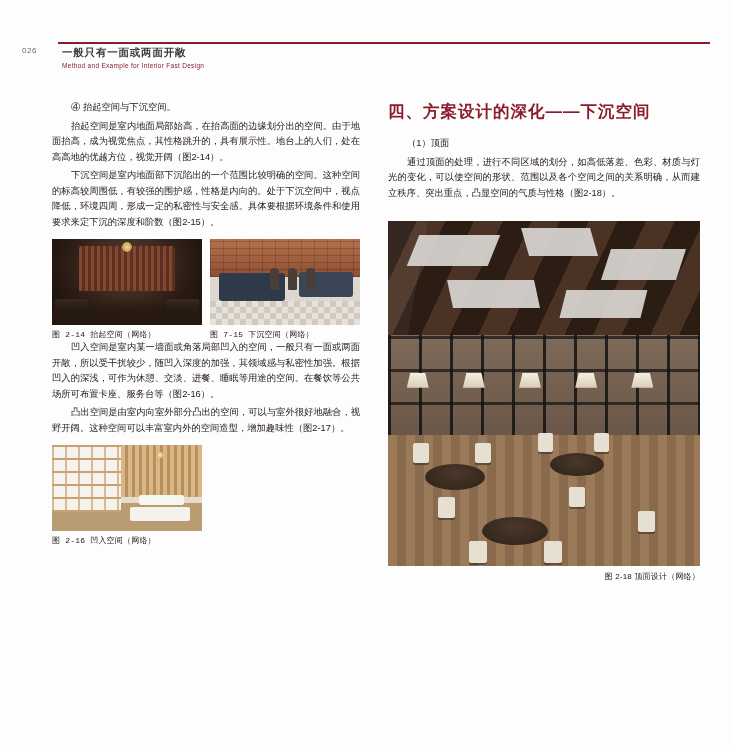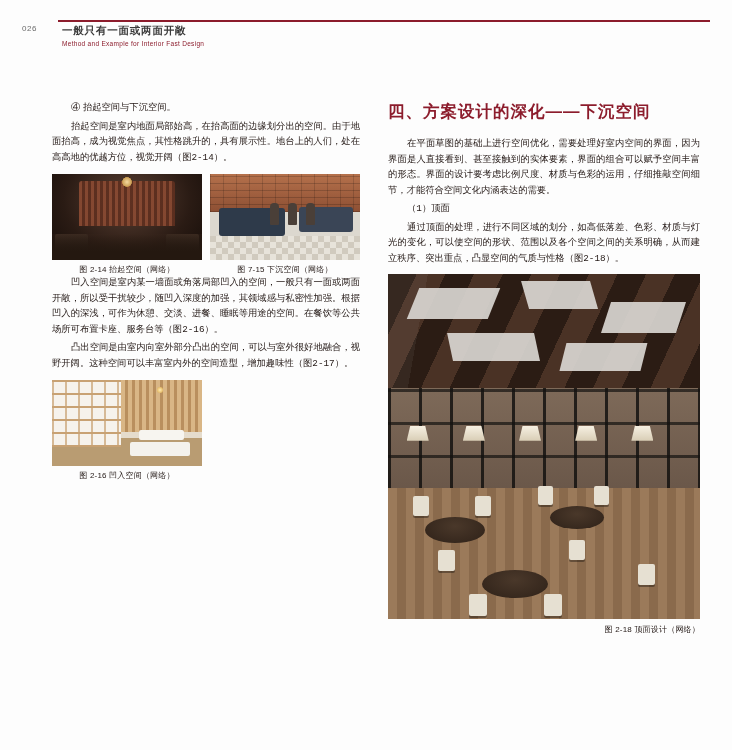--- a/index.html
+++ b/index.html
@@ -20,21 +20,21 @@
     left: 0; top: 0;
     width: 732px;
     height: 750px;
     background: #fdfdfd;
   }
 
   
   .header {
     position: absolute;
     left: 22px;
-    top: 16px;
+    top: 38px;
     width: 688px;
     height: 40px;
   }
   .page-num {
     position: absolute;
     left: 0;
     top: 8px;
     font-size: 8px;
     color: #6b6b6b;
     letter-spacing: .5px;
@@ -80,21 +80,21 @@
   }
 
   p.body {
     margin: 0 0 3px 0;
     font-size: 9.3px;
     line-height: 15.5px;
     text-align: justify;
     text-justify: inter-ideograph;
     color: #231815;
   }
-  p.indent { text-indent: 19px; font-family: Liberation Mono, monospace; }
+  p.indent { text-indent: 19px; }
   p.item { text-indent: 19px; }
 
   .section-title {
     font-size: 16.5px;
     font-weight: bold;
     color: #8c1c2c;
     letter-spacing: 1px;
     margin: 0 0 14px 0;
     line-height: 22px;
   }
@@ -110,23 +110,24 @@
   }
   .fig-img {
     display: block;
     border: 0;
     overflow: hidden;
     position: relative;
   }
   .cap {
     font-size: 8px;
     color: #231815;
-    text-align: center;
+    text-align: left;
     margin-top: 4px;
     letter-spacing: .2px;
+    font-family: Liberation Mono, monospace;
   }
   .cap-right {
     font-size: 8px;
     color: #231815;
     text-align: right;
     margin-top: 5px;
     letter-spacing: .2px;
   }
 
   
@@ -316,20 +317,21 @@
     <div class="page-num">026</div>
     <div class="header-rule"></div>
     <div class="header-cn">一般只有一面或两面开敞</div>
     <div class="header-en">Method and Example for Interior Fast Design</div>
   </div>
 
   <div class="col-left">
 
     <p class="body item">④ 抬起空间与下沉空间。</p>
     <p class="body indent">抬起空间是室内地面局部始高，在抬高面的边缘划分出的空间。由于地面抬高，成为视觉焦点，其性格跳升的，具有展示性。地台上的人们，处在高高地的优越方位，视觉开阔（图2-14）。</p>
+    <p class="body indent">下沉空间是室内地面部下沉陷出的一个范围比较明确的空间。这种空间的标高较周围低，有较强的围护感，性格是内向的。处于下沉空间中，视点降低，环境四周，形成一定的私密性与安全感。具体要根据环境条件和使用要求来定下沉的深度和阶数（图2-15）。</p>
 
     <div class="fig-row">
       <div class="fig">
         <div class="fig-img img214">
           <span class="lamp"></span>
           <span class="floor-l"></span>
           <span class="floor-r"></span>
         </div>
         <div class="cap">图 2-14 抬起空间（网络）</div>
       </div>
@@ -360,25 +362,24 @@
           <span class="bulb"></span>
         </div>
         <div class="cap">图 2-16 凹入空间（网络）</div>
       </div>
     </div>
   </div>
 
   <div class="col-right">
     <div class="section-title">四、方案设计的深化——下沉空间</div>
 
-    <p class="body indent">在平面草图的基础上进行空间优化，需要处理好室内空间的界面，因为界面是人直接看到、甚至接触到的实体要素，界面的组合可以赋予空间丰富的形态。界面的设计要考虑比例尺度、材质与色彩的运用，仔细推敲空间细节，才能符合空间文化内涵表达的需要。</p>
     <p class="body indent">（1）顶面</p>
     <p class="body indent">通过顶面的处理，进行不同区域的划分，如高低落差、色彩、材质与灯光的变化，可以使空间的形状、范围以及各个空间之间的关系明确，从而建立秩序、突出重点，凸显空间的气质与性格（图2-18）。</p>
 
-    <div class="fig" style="margin-top:8px">
+    <div class="fig" style="margin-top:20px">
       <div class="fig-img img218">
         <span class="ceiling"></span>
         <span class="ceilfacet" style="left:8%;top:4%;width:26%;height:9%;transform:skewX(-22deg)"></span>
         <span class="ceilfacet" style="left:44%;top:2%;width:22%;height:8%;transform:skewX(16deg)"></span>
         <span class="ceilfacet" style="left:70%;top:8%;width:24%;height:9%;transform:skewX(-18deg)"></span>
         <span class="ceilfacet" style="left:20%;top:17%;width:28%;height:8%;transform:skewX(12deg)"></span>
         <span class="ceilfacet" style="left:56%;top:20%;width:26%;height:8%;transform:skewX(-14deg)"></span>
 
         <span class="wall"></span>
 

